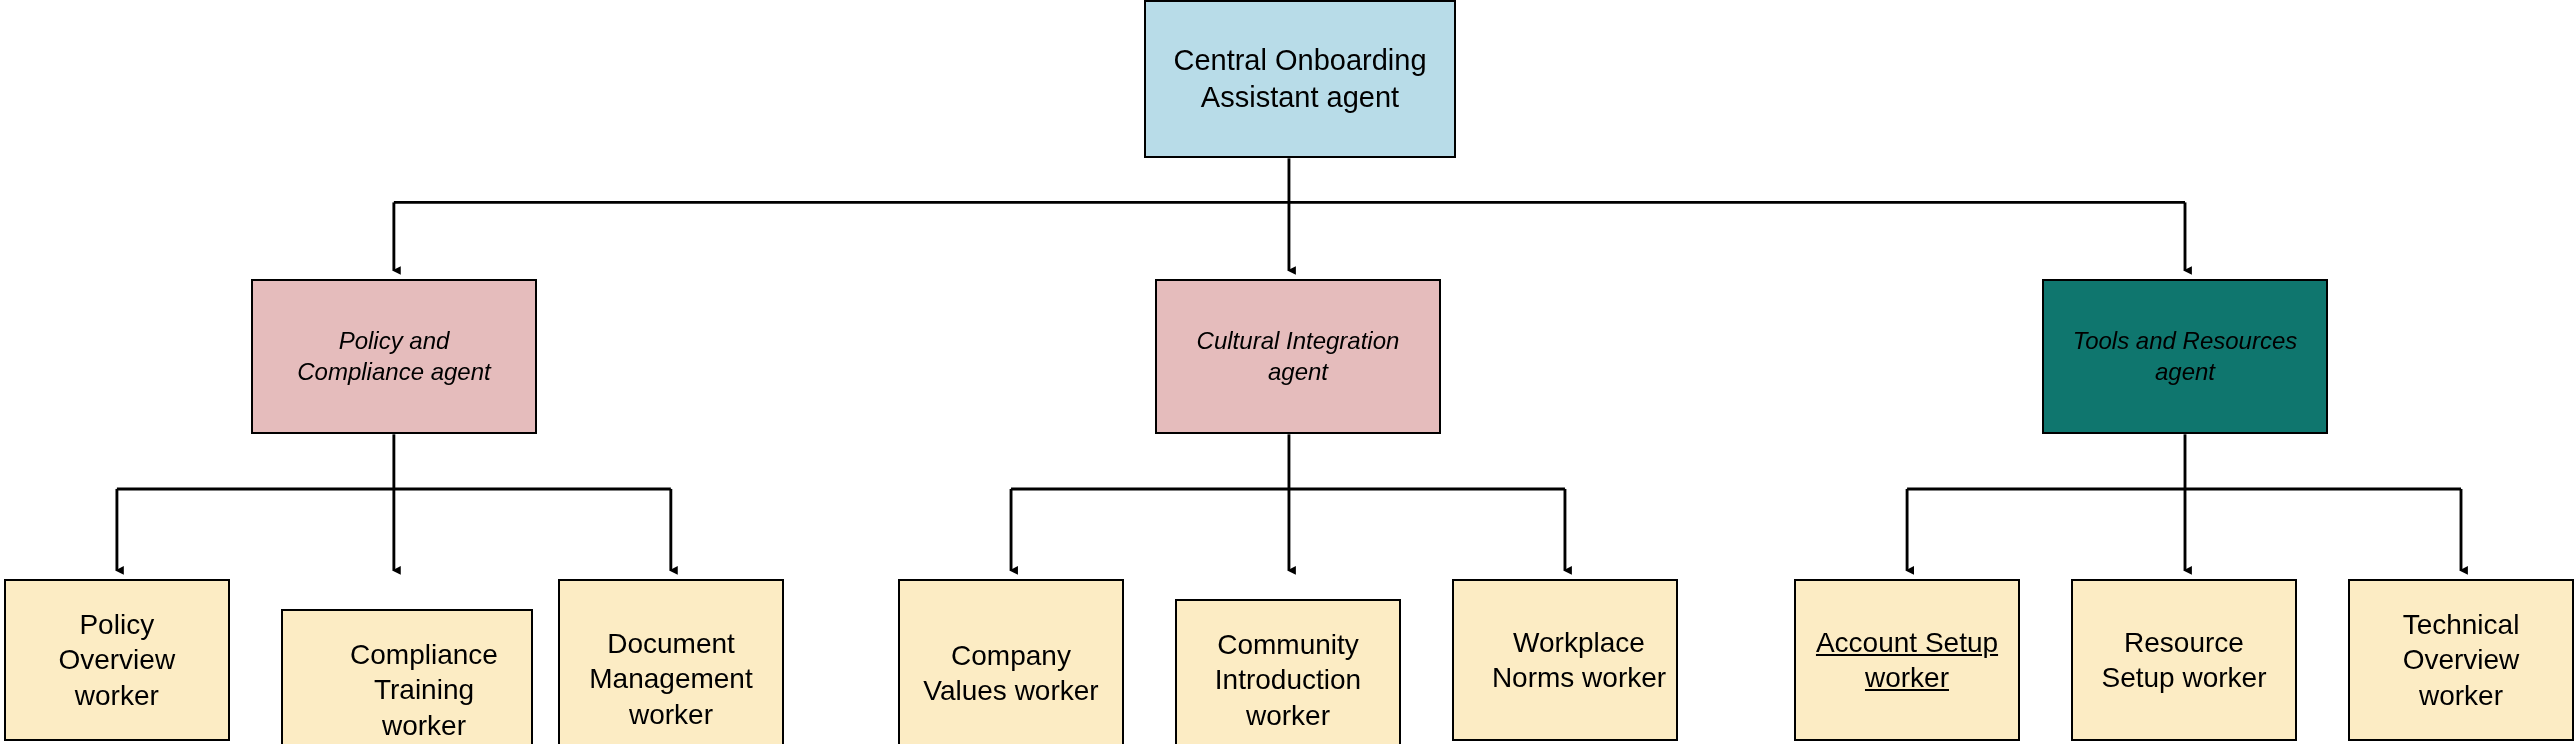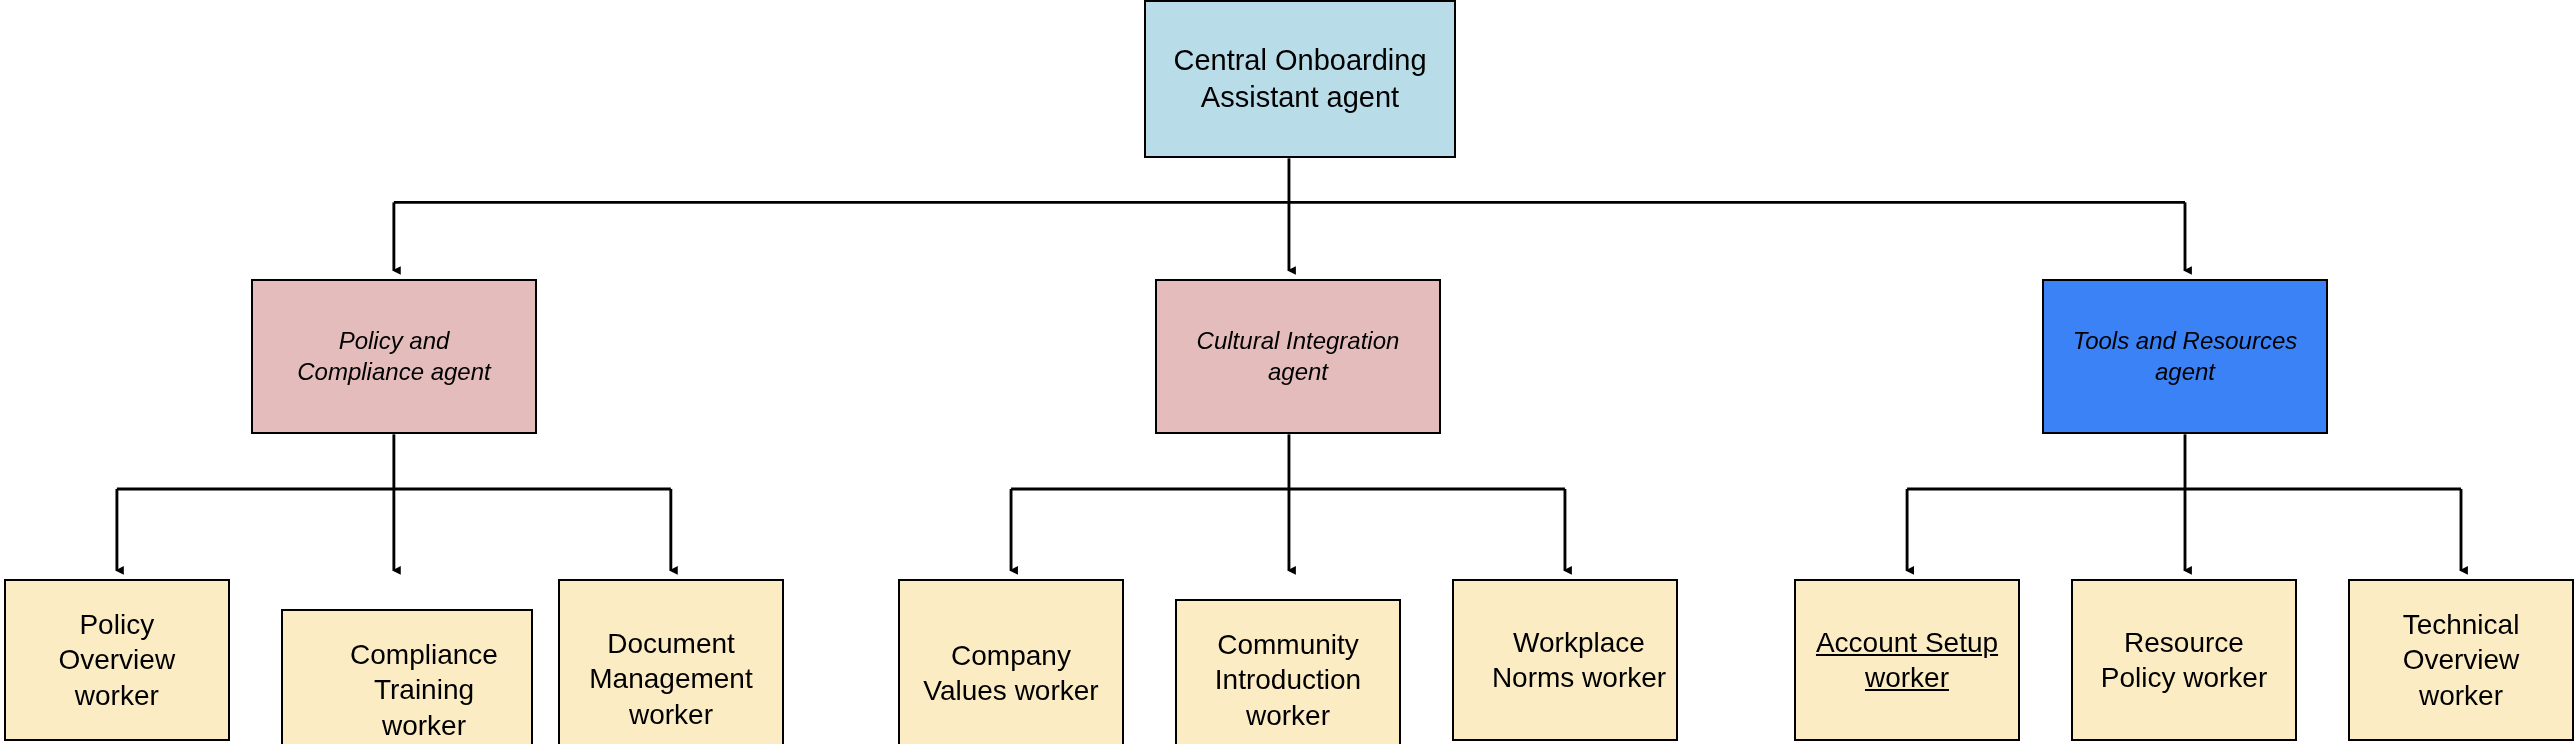--- a/index.html
+++ b/index.html
@@ -59,21 +59,21 @@
     </g>
   </svg>
 
   <div class="node root" style="left: 1144px; top: 0px; width: 312px; height: 158px; background: rgb(184, 220, 232); border-color: rgb(0, 0, 0);">Central Onboarding
 Assistant agent</div>
 
   <div class="node agent" style="left: 251px; top: 279px; width: 286px; height: 155px; background: rgb(229, 188, 188); border-color: rgb(0, 0, 0);">Policy and
 Compliance agent</div>
   <div class="node agent" style="left: 1146px; top: 279px; width: 286px; height: 155px; background: rgb(229, 188, 188); border-color: rgb(0, 0, 0); margin-left: 9px;">Cultural Integration
 agent</div>
-  <div class="node agent" style="left: 2042px; top: 279px; width: 286px; height: 155px; background: #3b82f6; border-color: rgb(0, 0, 0);">Tools and Resources
+  <div class="node agent" style="left: 2042px; top: 279px; width: 286px; height: 155px; background: #0f766e; border-color: rgb(0, 0, 0);">Tools and Resources
 agent</div>
 
   <div class="node worker" style="left: 3.8px; top: 579px; width: 226px; height: 162px; background: rgb(252, 236, 196); border-color: rgb(0, 0, 0);">Policy
 Overview
 worker</div>
   <div class="node worker" style="left: 281px; top: 609px; width: 252px; height: 162px; background: rgb(252, 236, 196); border-color: rgb(0, 0, 0); padding-left: 34px;">Compliance
 Training
 worker</div>
   <div class="node worker" style="left: 558px; top: 579px; width: 226px; height: 200px; background: rgb(252, 236, 196); border-color: rgb(0, 0, 0);">Document
 Management
@@ -83,19 +83,19 @@
 Values worker</div>
   <div class="node worker" style="left: 1175px; top: 599px; width: 226px; height: 162px; background: rgb(252, 236, 196); border-color: rgb(0, 0, 0);">Community
 Introduction
 worker</div>
   <div class="node worker" style="left: 1452px; top: 579px; width: 226px; height: 162px; background: rgb(252, 236, 196); border-color: rgb(0, 0, 0); padding-left: 28px;">Workplace
 Norms worker</div>
 
   <div class="node worker" style="left: 1794px; top: 579px; width: 226px; height: 162px; background: rgb(252, 236, 196); border-color: rgb(0, 0, 0); text-decoration: underline;">Account Setup
 worker</div>
   <div class="node worker" style="left: 2071px; top: 579px; width: 226px; height: 162px; background: rgb(252, 236, 196); border-color: rgb(0, 0, 0);">Resource
-Policy worker</div>
+Setup worker</div>
   <div class="node worker" style="left: 2348px; top: 579px; width: 226px; height: 162px; background: rgb(252, 236, 196); border-color: rgb(0, 0, 0);">Technical
 Overview
 worker</div>
 
 </div>
 
 
 </body></html>

